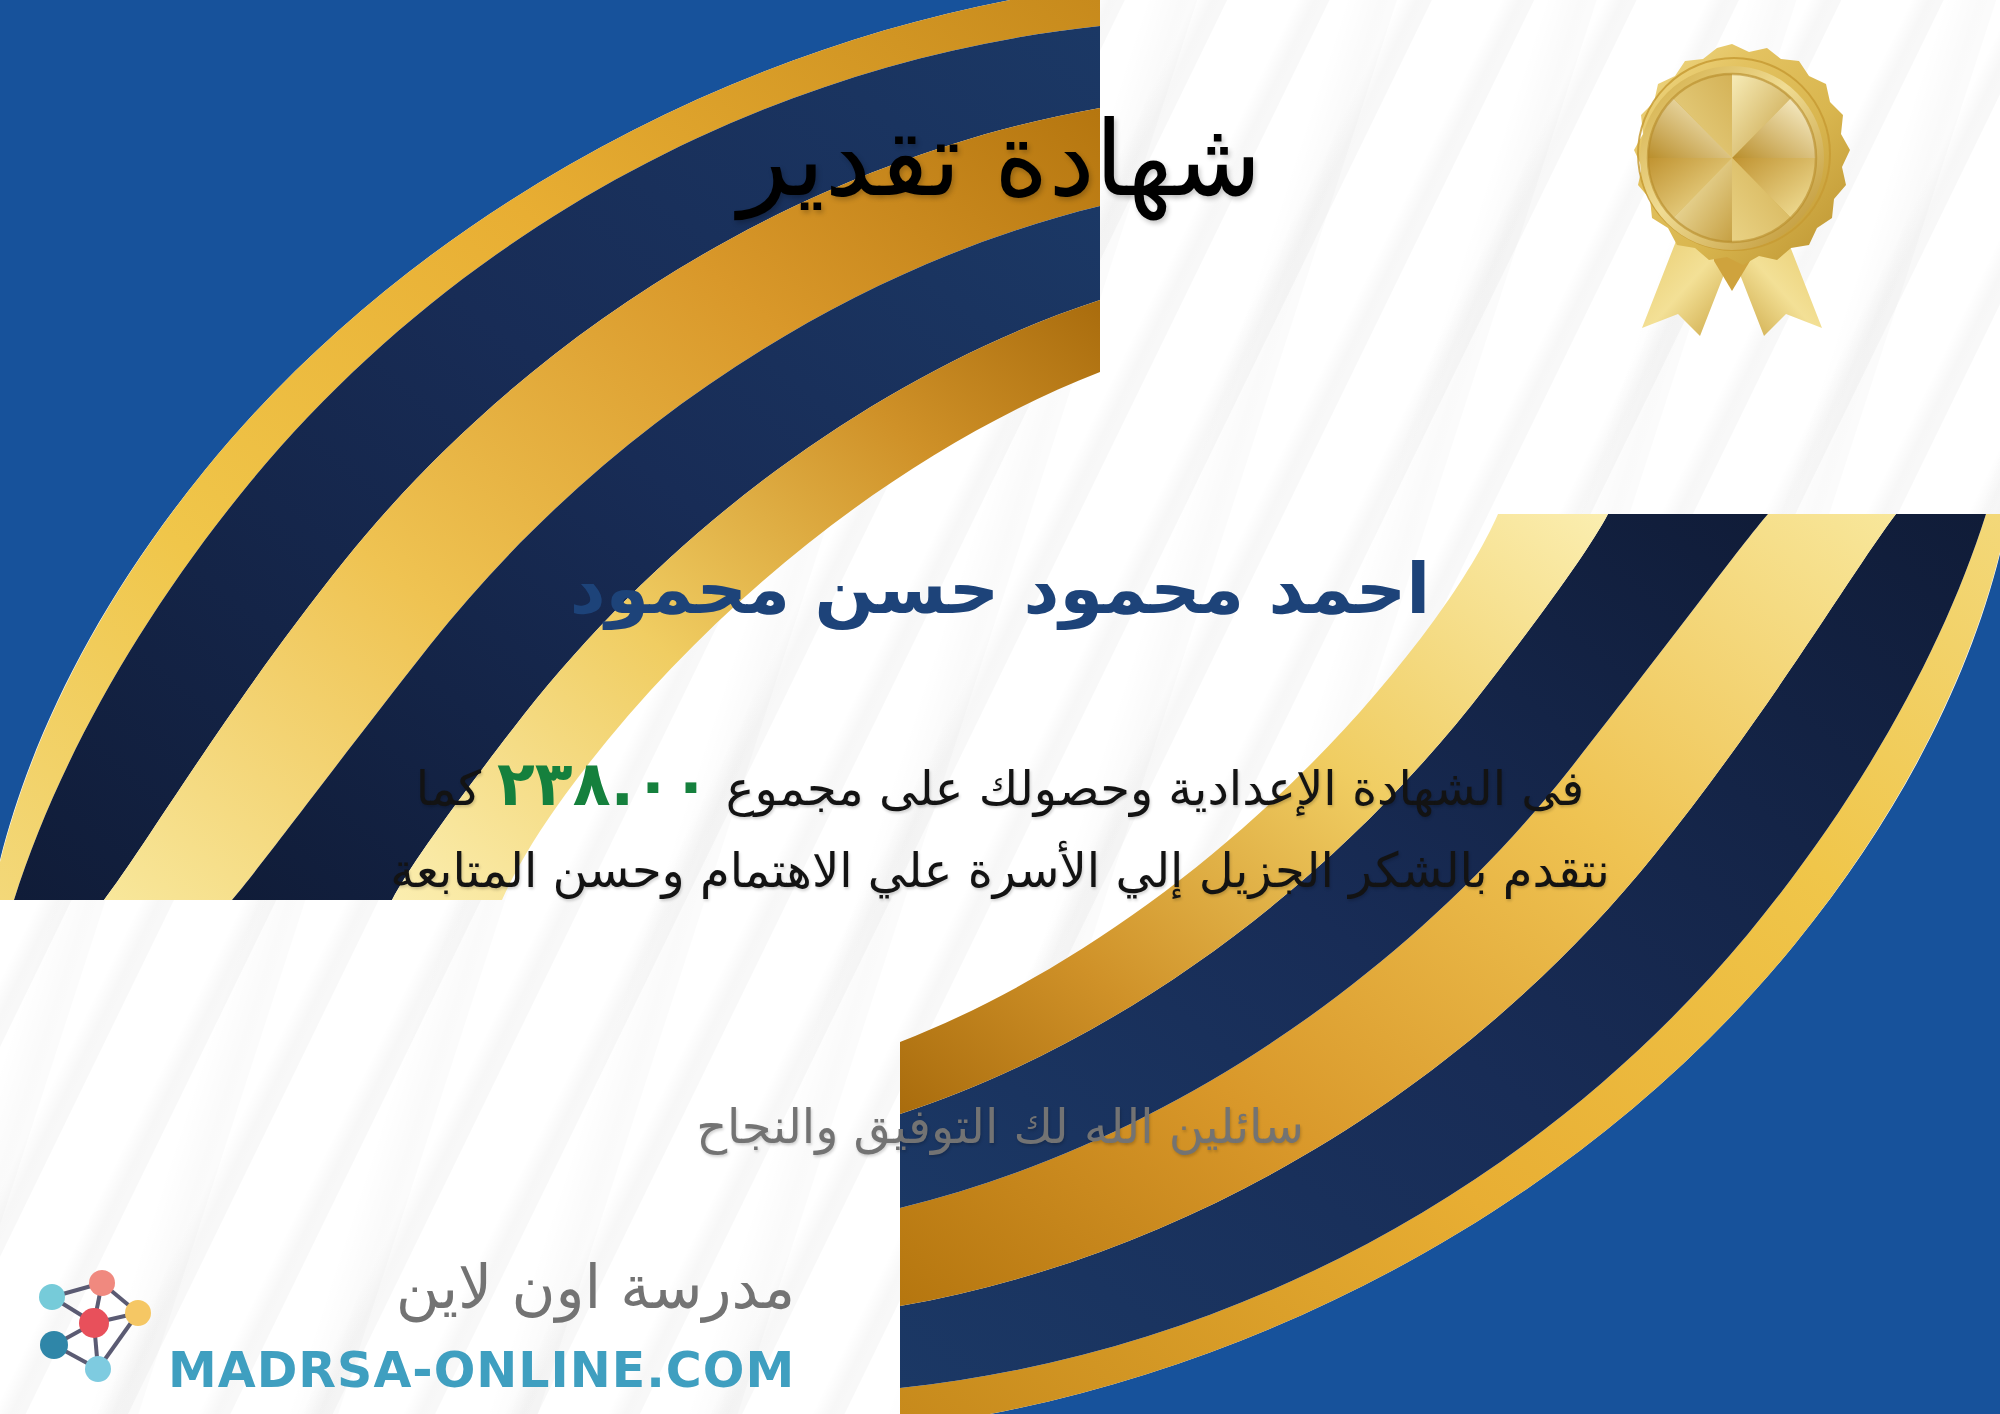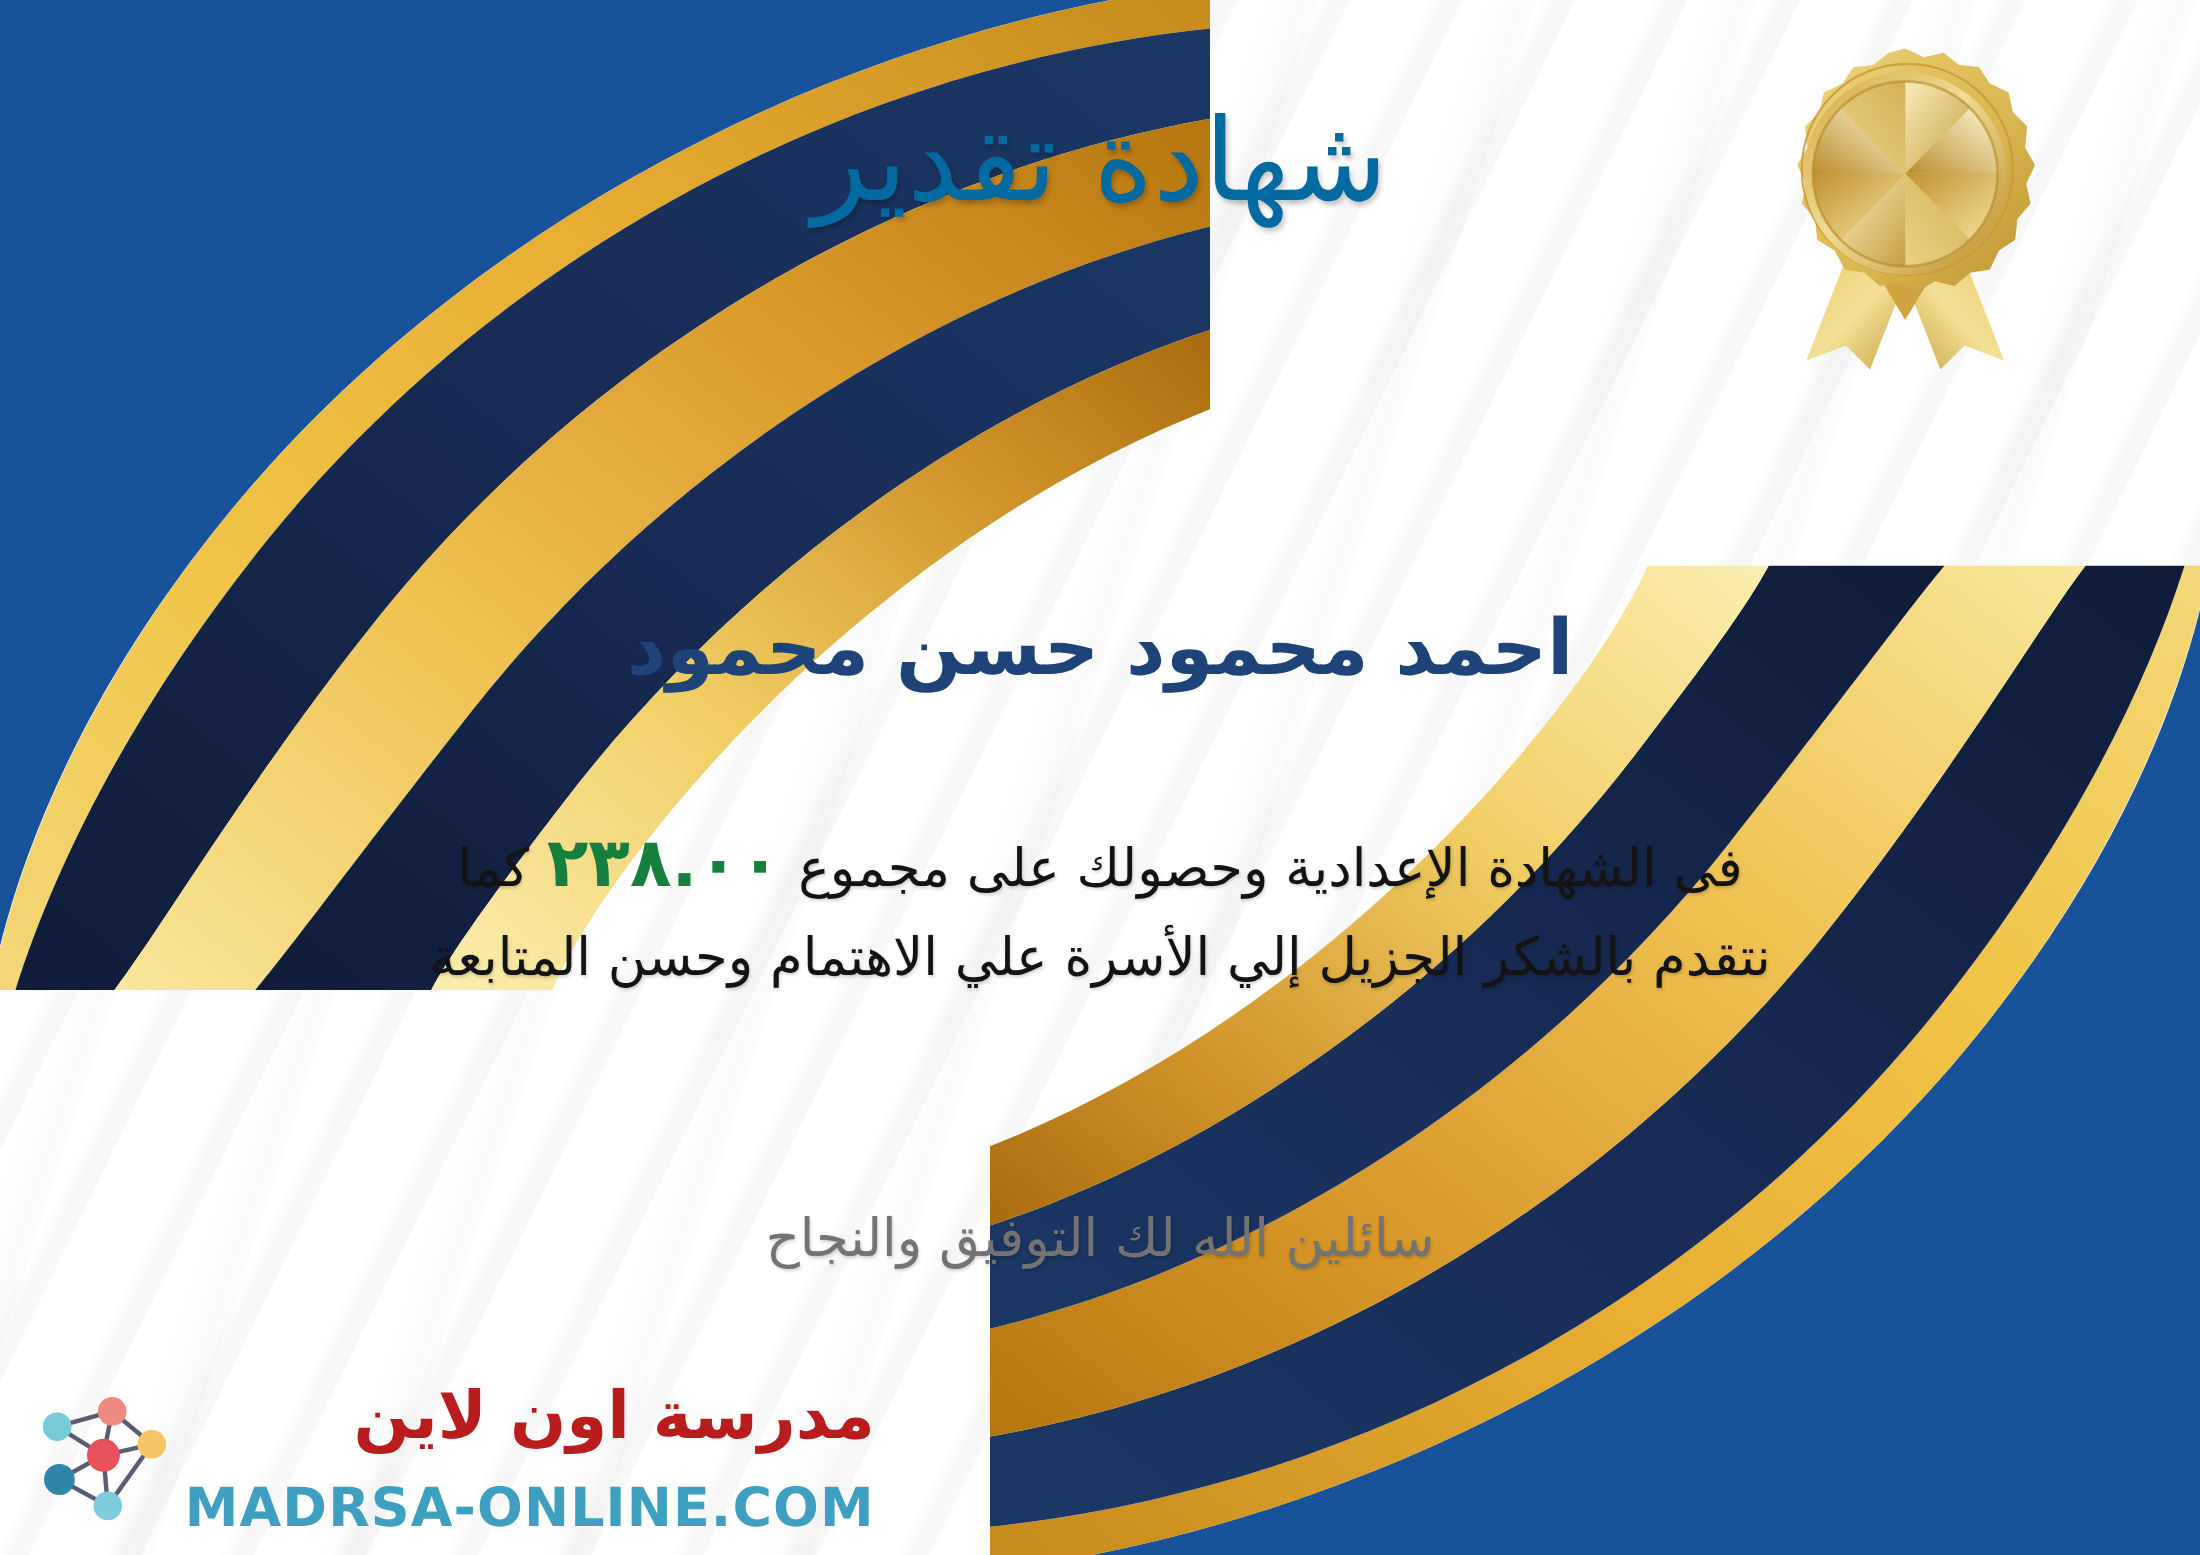--- a/index.html
+++ b/index.html
@@ -62,28 +62,28 @@
 
   
   .content {
     position: absolute;
     inset: 0;
     direction: rtl;
     text-align: center;
   }
   .cert-title {
     position: absolute;
-    top: 87px;
+    top: 100px;
     left: 0;
     right: 0;
     font-size: 104px;
     line-height: 1.15;
     font-weight: 400;
     letter-spacing: 0px;
-    color: #0369a1;
+    color: #000000;
     text-shadow: 2px 3px 5px rgba(0,0,0,0.22);
   }
   .recipient-name {
     position: absolute;
     top: 547px;
     left: 0;
     right: 0;
     font-size: 70px;
     line-height: 1.2;
     font-weight: bold;
@@ -126,22 +126,22 @@
     bottom: 18px;
     display: flex;
     flex-direction: row-reverse;
     align-items: center;
     gap: 10px;
     direction: rtl;
   }
   .brand-text { display: flex; flex-direction: column; align-items: flex-start; }
   .brand-ar {
     font-size: 60px;
-    font-weight: bold;
-    color: #b91c1c;
+    font-weight: normal;
+    color: #737373;
     line-height: 1.02;
     letter-spacing: 0px;
     margin-left: 44px;
   }
   .brand-en {
     font-size: 49px;
     font-weight: bold;
     color: #3f9fc0;
     letter-spacing: 1px;
     line-height: 1.02;

